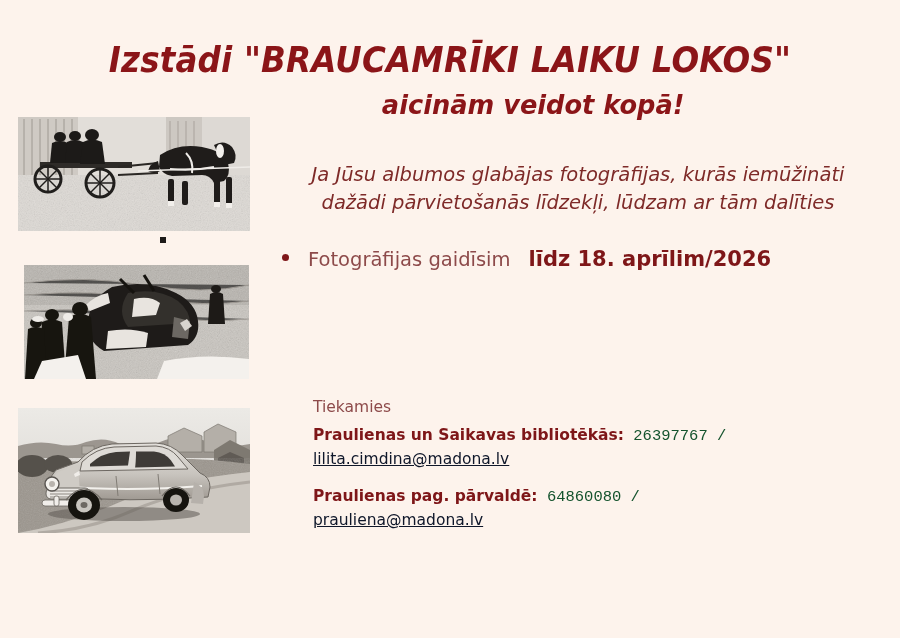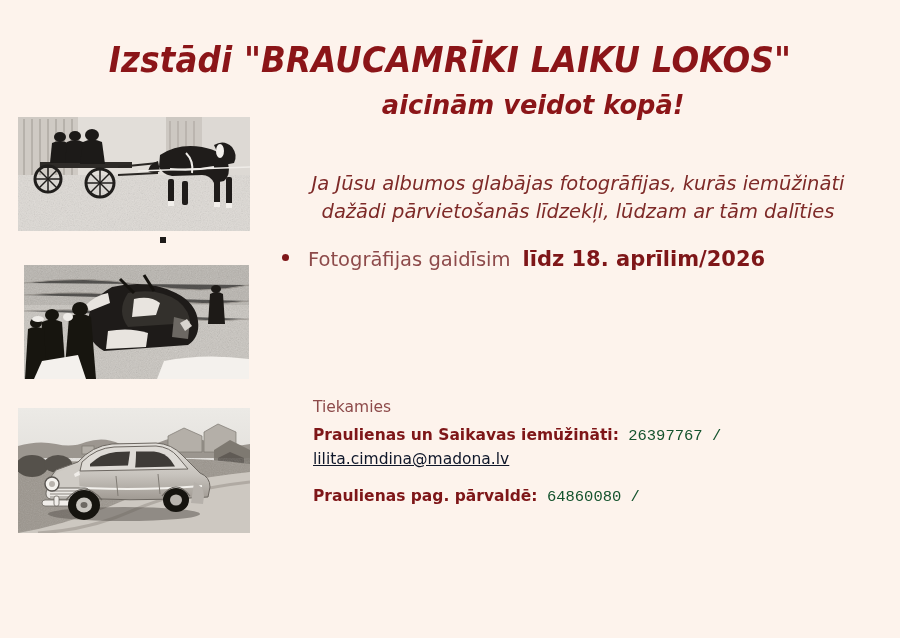--- a/index.html
+++ b/index.html
@@ -52,21 +52,21 @@
     color: #8b1518;
     transform: scaleX(0.95);
     transform-origin: center center;
     white-space: nowrap;
   }
 
   
   .intro {
     position: absolute;
     left: 268px;
-    top: 170px;
+    top: 161px;
     width: 620px;
     text-align: center;
     font-family: "DejaVu Sans", sans-serif;
     font-style: italic;
     font-size: 19.5px;
     line-height: 1.42;
     color: #7e2a28;
   }
   .intro div { white-space: nowrap; }
 
@@ -95,21 +95,21 @@
   .bullet-text {
     font-family: "DejaVu Sans", sans-serif;
     font-size: 19.5px;
     color: #8d4a4a;
     white-space: nowrap;
   }
   .bullet-text .strong {
     font-weight: bold;
     color: #7e1618;
     font-size: 21px;
-    margin-left: 12px;
+    margin-left: 18px;
   }
 
   
   .contacts {
     position: absolute;
     left: 313px;
     top: 396px;
     width: 560px;
     font-family: "DejaVu Sans", sans-serif;
     font-size: 15.5px;
@@ -180,26 +180,27 @@
     </div>
 
 
 
   </div>
 
   <div class="contacts">
     <div class="meet">Tiekamies</div>
 
     <div class="contact-block">
-      <span class="label">Praulienas un Saikavas iemūžināti:</span><span class="value"> 26397767 /</span>
+      <span class="label">Praulienas un Saikavas bibliotēkās:</span><span class="value"> 26397767 /</span>
       <span class="mail">lilita.cimdina@madona.lv</span>
     </div>
 
     <div class="contact-block">
       <span class="label">Praulienas pag. pārvaldē:</span><span class="value"> 64860080 /</span>
+      <span class="mail">prauliena@madona.lv</span>
     </div>
   </div>
 
   <div class="photo" id="photo-cart">
     <svg width="232" height="114" viewBox="0 0 232 114">
       <defs>
         <linearGradient id="g1sky" x1="0" y1="0" x2="0" y2="1">
           <stop offset="0%" stop-color="#d9d5d0"></stop>
           <stop offset="100%" stop-color="#c6c2bc"></stop>
         </linearGradient>

